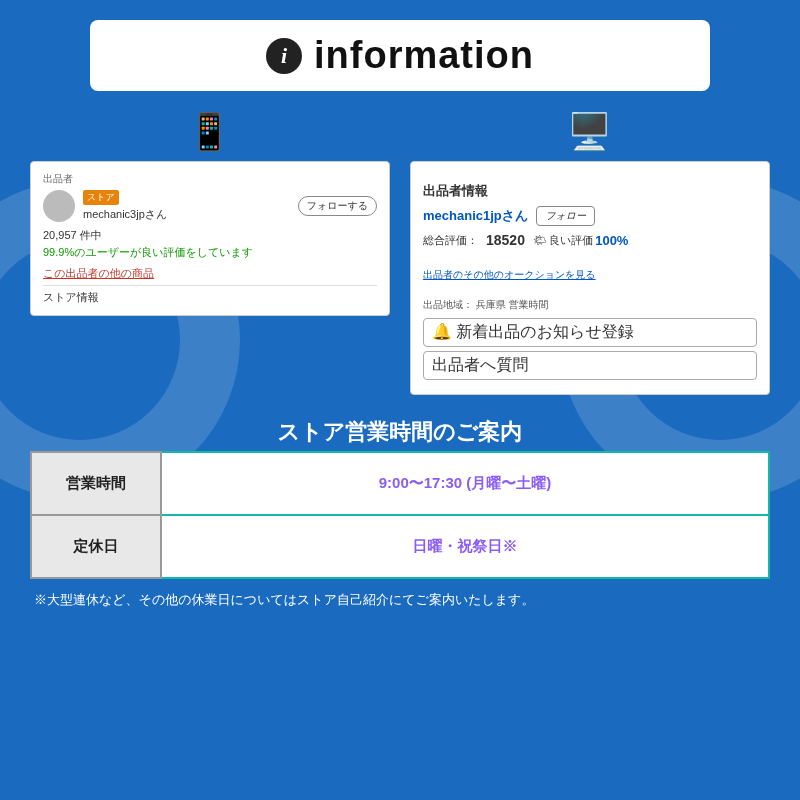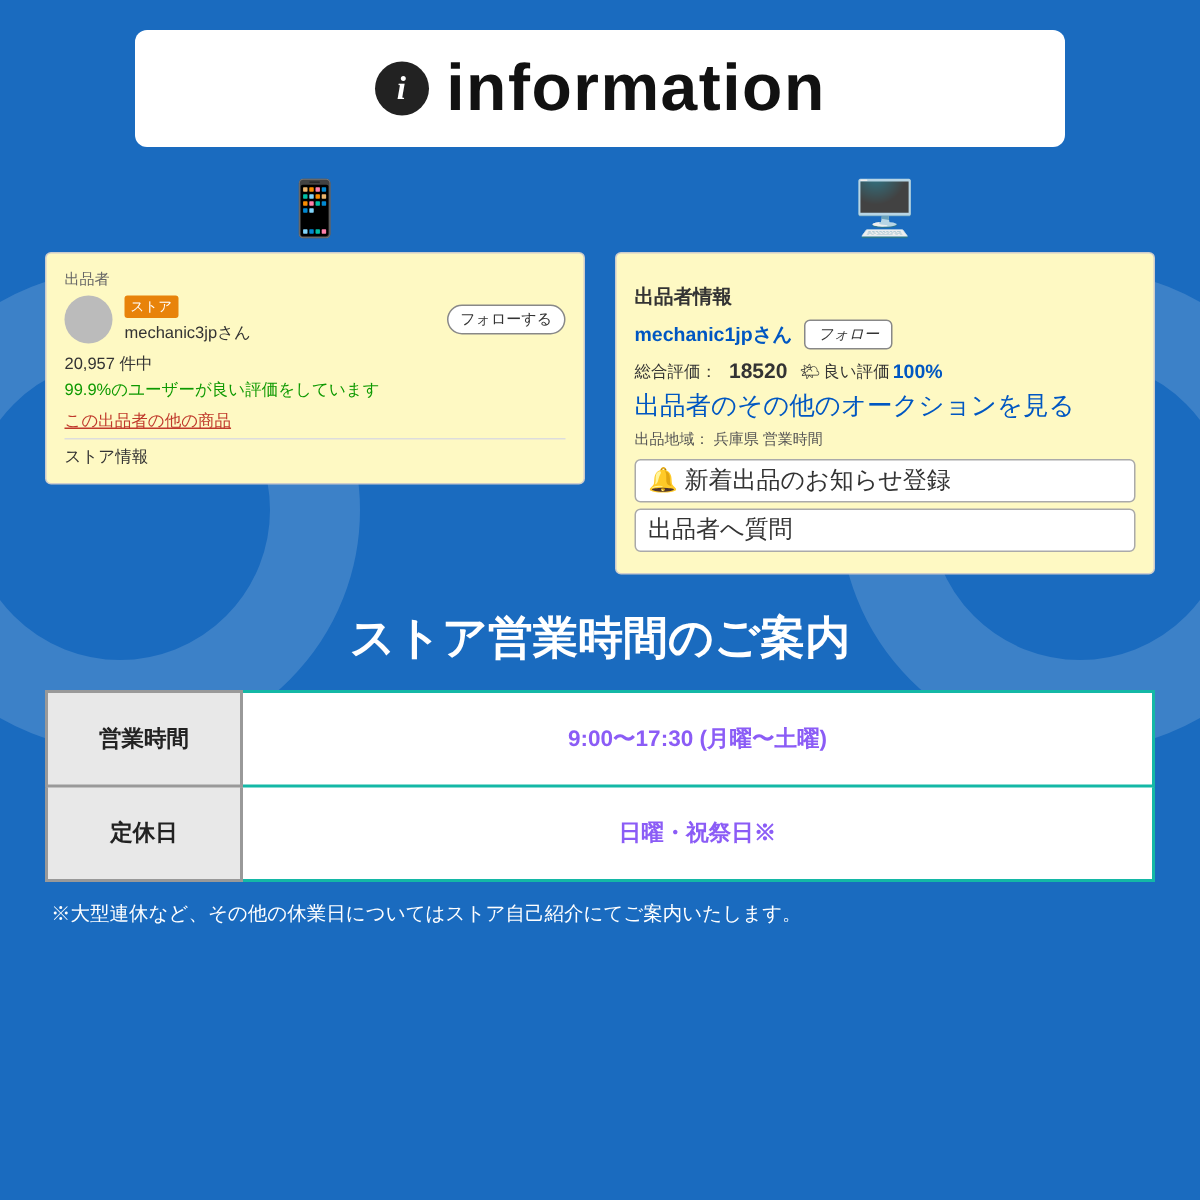--- a/index.html
+++ b/index.html
@@ -58,21 +58,21 @@
       align-items: center;
       justify-content: center;
       color: white;
       font-style: italic;
       font-size: 22px;
       font-weight: bold;
       font-family: Georgia, serif;
       flex-shrink: 0;
     }
     .header-title {
-      font-size: 44px;
+      font-size: 38px;
       font-weight: bold;
       color: #111;
       letter-spacing: 1px;
     }
 
     
     .main-text {
       color: white;
       font-size: 18px;
       line-height: 1.7;
@@ -98,21 +98,21 @@
     }
 
     
     .device-icon {
       font-size: 36px;
       color: white;
     }
 
     
     .screenshot-box {
-      background: #fef9c3;
+      background: #ffffff;
       border-radius: 4px;
       padding: 10px 12px;
       width: 100%;
       font-size: 11px;
       color: #333;
       border: 1px solid #ccc;
     }
     .screenshot-box .label-small {
       font-size: 10px;
       color: #666;
@@ -206,21 +206,21 @@
       border-radius: 4px;
       padding: 2px 8px;
       font-size: 10px;
       color: #333;
       font-style: italic;
     }
     .rating-row {
       display: flex;
       align-items: center;
       gap: 8px;
-      margin-bottom: 4px;
+      margin-bottom: 20px;
       font-size: 11px;
     }
     .rating-label {
       color: #333;
     }
     .rating-num {
       color: #333;
       font-weight: bold;
       font-size: 14px;
     }
@@ -230,23 +230,24 @@
       gap: 2px;
       font-size: 11px;
     }
     .pct {
       color: #0057c2;
       font-weight: bold;
       font-size: 13px;
     }
     .auction-link {
       color: #0057c2;
-      font-size: 17px;
+      font-size: 10px;
+      text-decoration: underline;
       display: block;
-      margin-bottom: 4px;
+      margin-bottom: 16px;
     }
     .location-text {
       font-size: 10px;
       color: #555;
       margin-bottom: 6px;
     }
     .small-btn {
       border: 1px solid #aaa;
       border-radius: 4px;
       padding: 3px 8px;
@@ -258,23 +259,23 @@
       width: 100%;
     }
 
     
     .store-section {
       background: rgba(255,255,255,0.0);
       text-align: center;
     }
     .store-title {
       color: white;
-      font-size: 30px;
-      font-weight: bold;
-      margin-bottom: 14px;
+      font-size: 22px;
+      font-weight: bold;
+      margin-bottom: 4px;
     }
 
     .hours-table {
       width: 100%;
       border-collapse: collapse;
       margin-bottom: 12px;
     }
     .hours-table tr td {
       padding: 21px 16px;
       font-size: 15px;

